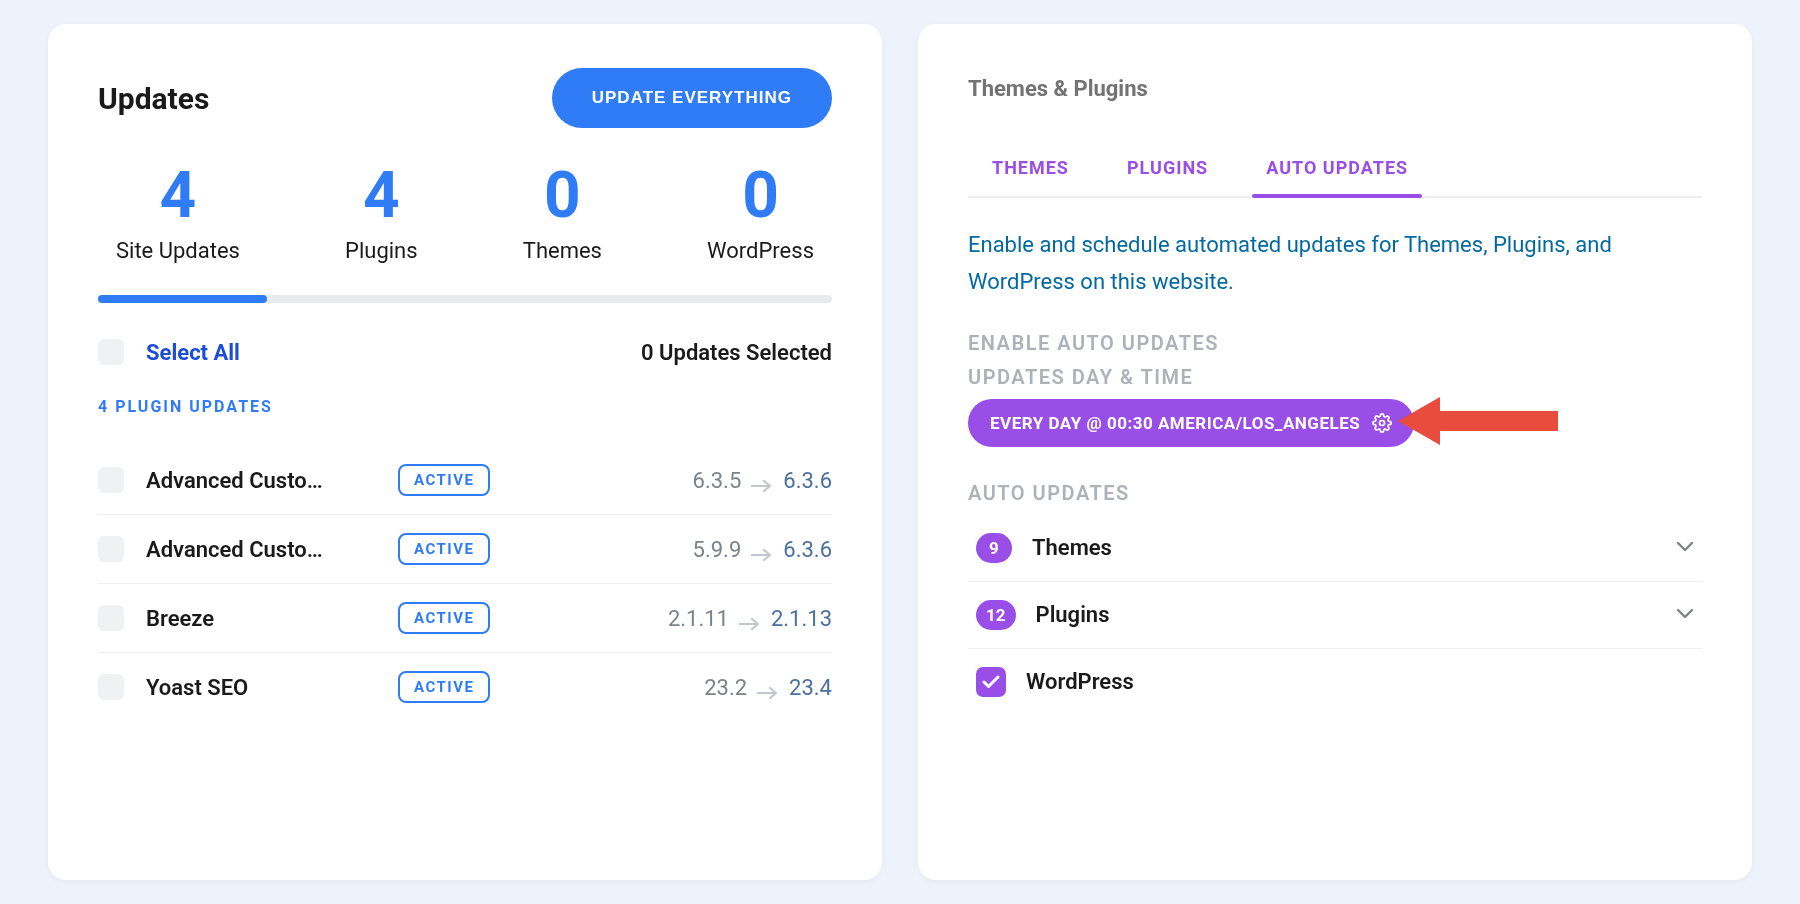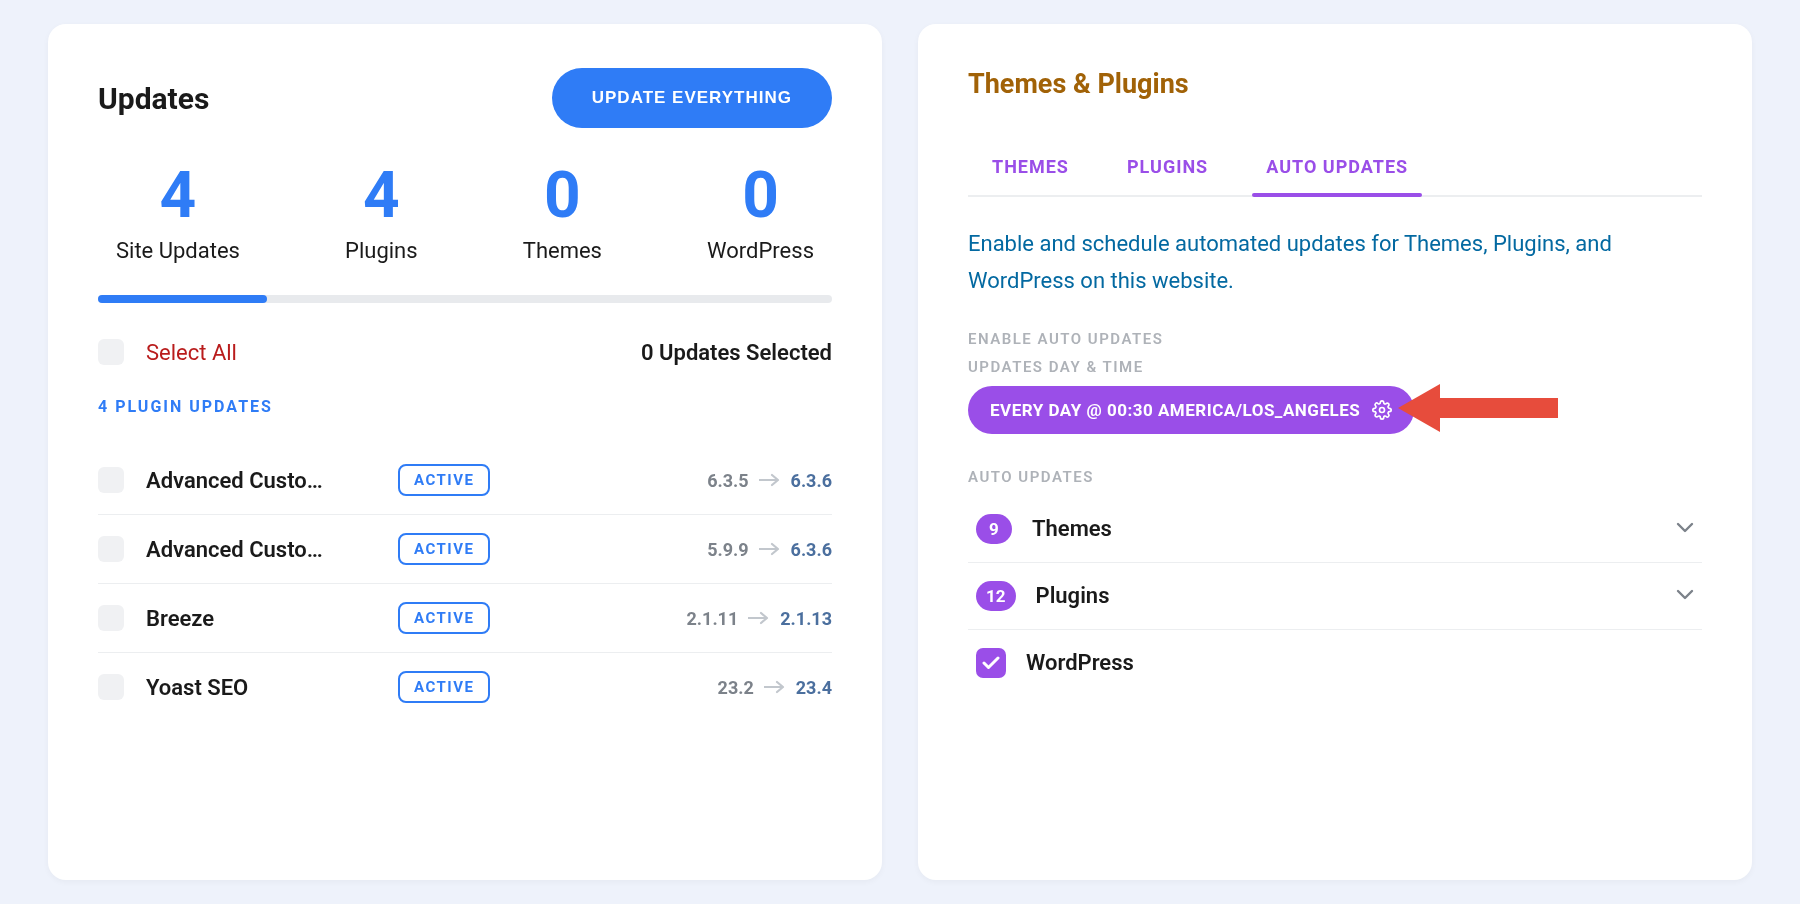--- a/index.html
+++ b/index.html
@@ -37,41 +37,41 @@
   }
   .stats-row { display: flex; justify-content: space-between; padding: 0 18px 14px; }
   .stat { text-align: center; cursor: pointer; }
   .stat-num { font-size: 64px; font-weight: 700; color: #2f7cf6; line-height: 1; margin-bottom: 10px; }
   .stat-label { font-size: 22px; color: #1a1a1a; }
   .progress-track { height: 8px; background: #e8eaed; border-radius: 4px; margin-top: 18px; margin-bottom: 36px; position: relative; }
   .progress-fill { height: 100%; width: 23%; background: #2f7cf6; border-radius: 4px; }
   .select-row { display: flex; justify-content: space-between; align-items: center; margin-bottom: 32px; }
   .select-left { display: flex; align-items: center; gap: 22px; }
   .chk { width: 26px; height: 26px; border-radius: 6px; background: #f0f1f3; cursor: pointer; flex-shrink:0; }
-  .select-label { font-size: 22px; font-weight: 400; color: #b91c1c; }
+  .select-label { font-size: 22px; font-weight: 700; color: #1d4ed8; }
   .selected-count { font-size: 22px; font-weight: 600; color: #1a1a1a; }
   .section-head { font-size: 16px; font-weight: 700; letter-spacing: 2px; color: #2f7cf6; margin-bottom: 30px; }
   .plugin-row { display: flex; align-items: center; padding: 18px 0; border-bottom: 1px solid #eceef0; gap: 22px; }
   .plugin-row:last-child { border-bottom: none; }
   .plugin-name { font-size: 22px; font-weight: 600; color: #1a1a1a; width: 230px; white-space: nowrap; overflow: hidden; text-overflow: ellipsis; }
   .badge-active {
     font-size: 15px; font-weight: 700; letter-spacing: 1.5px;
     color: #2f7cf6; border: 2px solid #2f7cf6; border-radius: 8px;
     padding: 5px 14px;
   }
-  .plugin-ver { margin-left: auto; font-size: 18px; color: #7c828a; display:flex; align-items:center; gap:10px;font-weight:bold; }
+  .plugin-ver { margin-left: auto; font-size: 22px; color: #7c828a; display:flex; align-items:flex-end; gap:10px; }
   .ver-new { color: #4b6f9e; }
   .arrow-right { color: #c2c7cd; display:inline-flex; }
   
-  .tp-title { font-size: 27px; font-weight: 700; color: #a16207; margin-bottom: 48px; }
+  .tp-title { font-size: 22px; font-weight: 700; color: #737373; margin-bottom: 48px; margin-top: 8px; }
   .tabs { display: flex; gap: 46px; border-bottom: 2px solid #eceef0; margin-bottom: 28px; padding-left: 18px; }
   .tab { font-size: 18px; font-weight: 700; letter-spacing: 1px; color: #9a4ee8; padding: 8px 6px 18px; cursor: pointer; position: relative; }
   .tab.active::after { content:""; position:absolute; left:-8px; right:-8px; bottom:-2px; height:4px; background:#9a4ee8; border-radius:2px; }
   .desc { font-size: 22px; color: #0369a1; line-height: 1.7; margin-bottom: 30px; }
-  .field-label { font-size: 15px; font-weight: 600; letter-spacing: 1.5px; color: #aeb2b8; margin-bottom: 10px; }
+  .field-label { font-size: 20px; font-weight: 600; letter-spacing: 1.5px; color: #aeb2b8; margin-bottom: 10px; }
   .toggle { display: inline-flex; background: #9a4ee8; border: 4px solid #9a4ee8; border-radius: 8px; overflow: hidden; margin-bottom: 32px; cursor:pointer; }
   .toggle-opt { font-size: 17px; font-weight: 700; padding: 12px 18px; color:#fff; }
   .toggle-opt.sel { background: #fff; color: #1a1a1a; border-radius:4px; }
   .sched-row { position: relative; margin-bottom: 34px; }
   .sched-pill {
     display: inline-flex; align-items: center; gap: 12px;
     background: #9a4ee8; color: #fff; font-size: 17px; font-weight: 700;
     letter-spacing: 0.5px; border-radius: 28px; padding: 14px 22px;
     cursor: pointer;
   }

